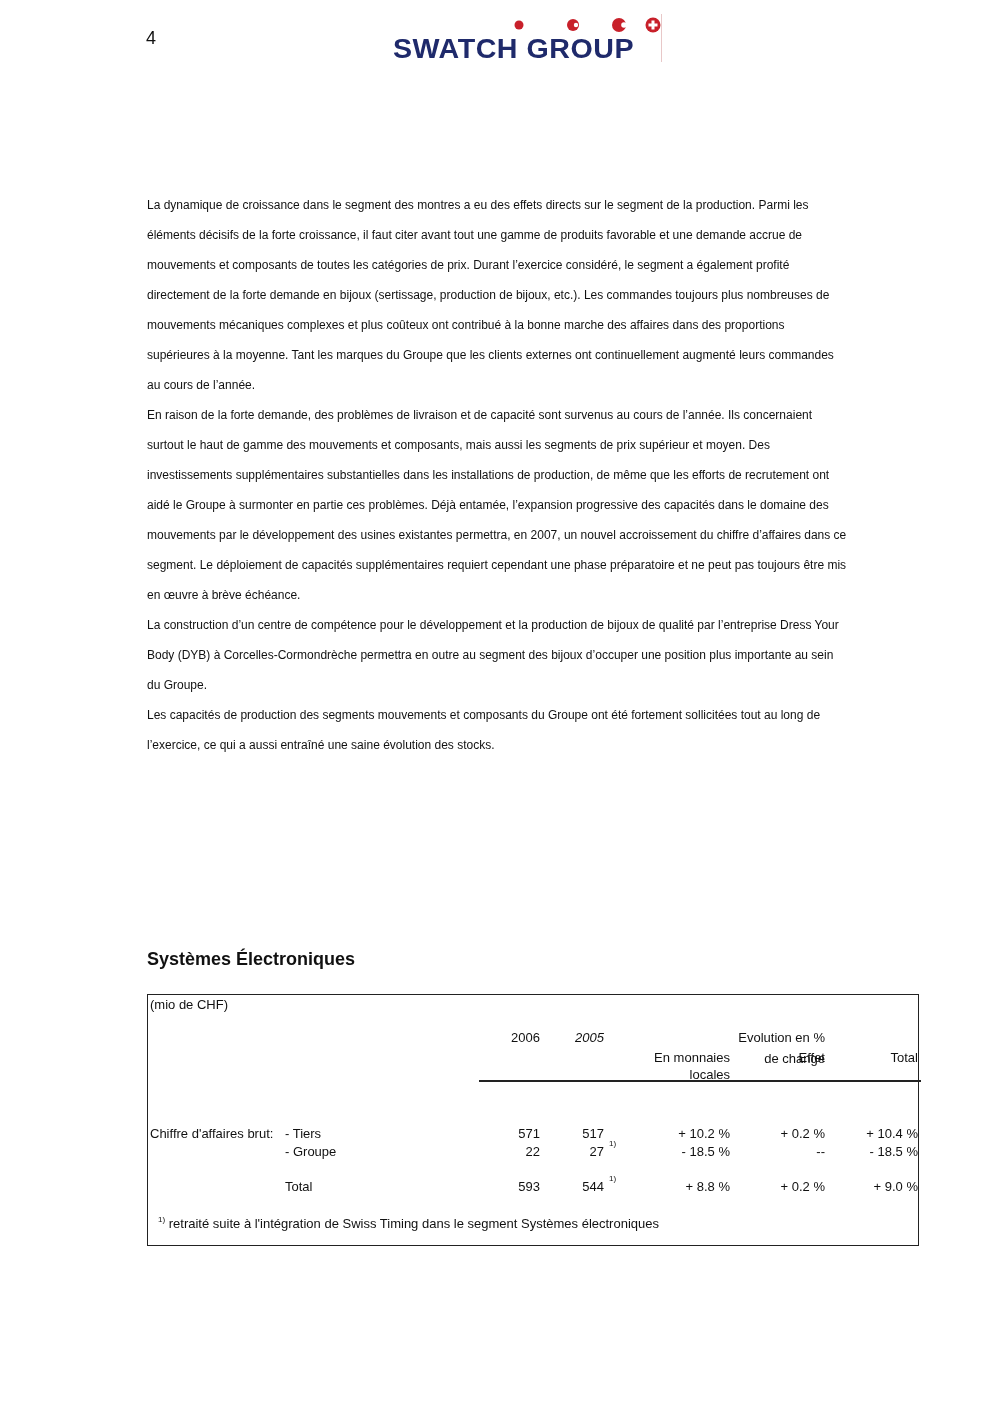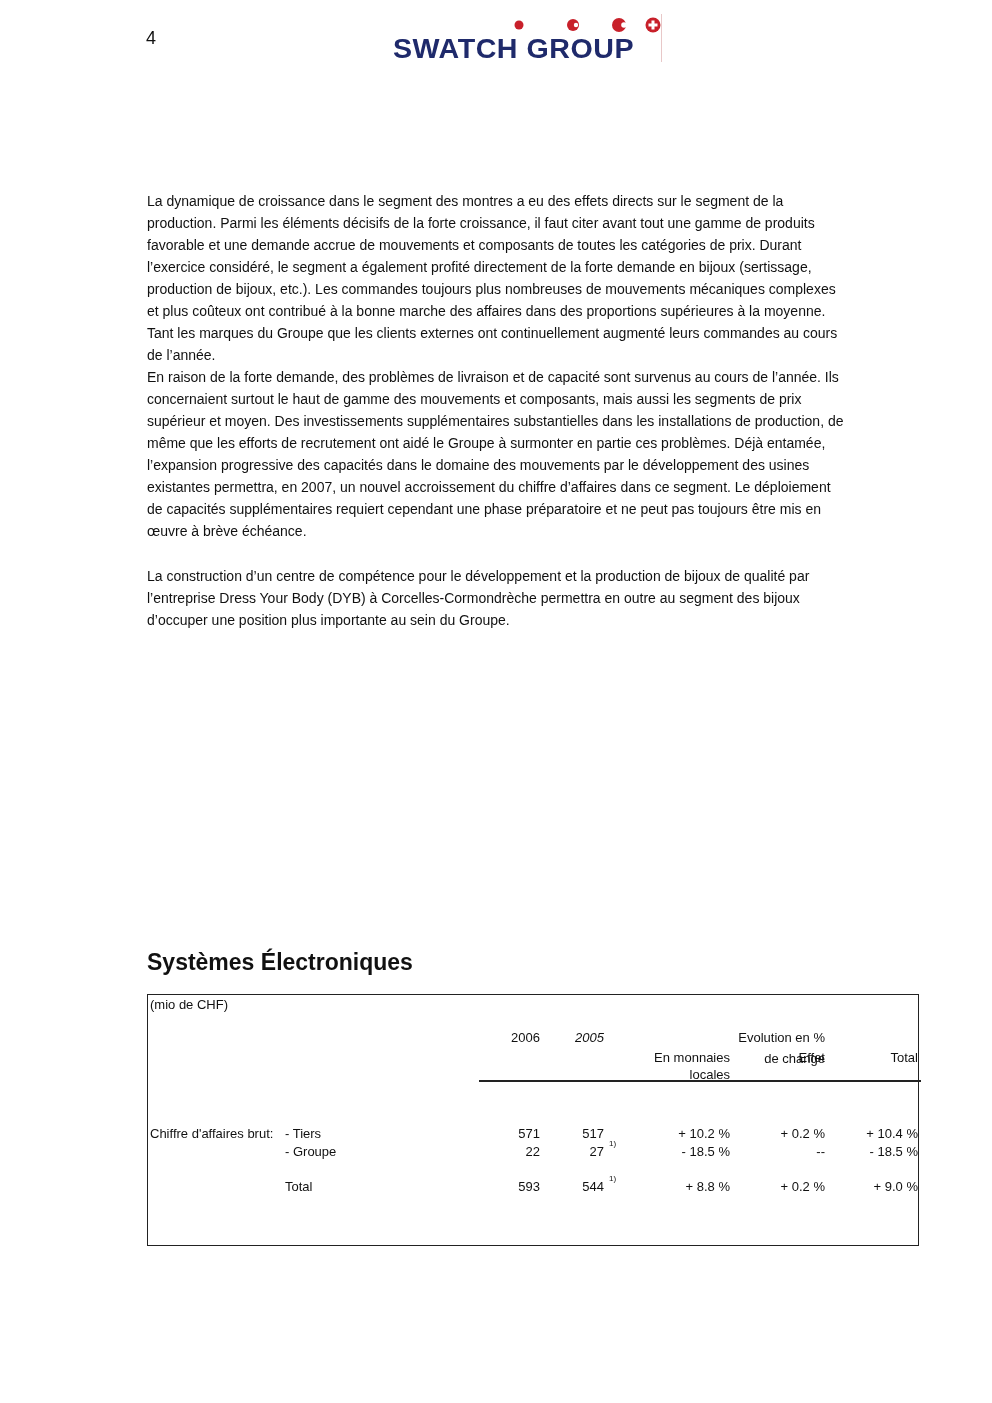--- a/index.html
+++ b/index.html
@@ -2,24 +2,24 @@
 <html><head>
 <meta charset="utf-8">
 <style>
   html, body { margin: 0; padding: 0; background: #ffffff; }
   body { width: 992px; height: 1403px; position: relative; font-family: "Liberation Sans", sans-serif; color: #111; overflow: hidden; }
   .page-num { position: absolute; left: 146px; top: 28px; font-size: 18px; }
   .logo { position: absolute; left: 393px; top: 14px; width: 272px; height: 50px; text-align: right; }
   .logo-text { position: absolute; left: 0; top: 20px; font-family: "Liberation Sans", sans-serif; font-weight: bold; font-size: 27px; letter-spacing: 0.5px; color: #1f2a6b; white-space: nowrap; transform: scaleX(1.06); transform-origin: left top; }
   .logo-dots { position: absolute; left: 0; top: 0; width: 272px; height: 20px; }
   .logo-rule { position: absolute; left: 268px; top: 0; width: 1px; height: 48px; background: #e8c8c8; }
-  .body-text { position: absolute; left: 147px; top: 190px; width: 700px; font-size: 14px; line-height: 22px; }
+  .body-text { position: absolute; left: 147px; top: 190px; width: 700px; font-size: 12px; line-height: 30px; }
   .body-text p { margin: 0; }
-  .body-text p.gap { margin-top: 23px; }
-  .section-title { position: absolute; left: 147px; top: 949px; font-size: 23px; font-weight: bold; }
+  .body-text p.gap { }
+  .section-title { position: absolute; left: 147px; top: 949px; font-size: 18px; font-weight: bold; }
   .tbl { position: absolute; left: 147px; top: 994px; width: 772px; height: 252px; border: 1.5px solid #222; box-sizing: border-box; font-size: 13px; }
   .tbl .cell { position: absolute; white-space: nowrap; }
   .b { font-weight: normal; }
   .r { text-align: right; }
   .hrule { position: absolute; left: 331px; top: 85px; width: 442px; height: 1.5px; background: #222; }
   sup { font-size: 8px; vertical-align: 6px; }
 </style>
 </head>
 <body>
 
@@ -38,20 +38,21 @@
     <rect x="255.5" y="9.5" width="9" height="3" fill="#fff"></rect>
   </svg>
   <div class="logo-text">SWATCH GROUP</div>
   <div class="logo-rule"></div>
 </div>
 
 <div class="body-text">
   <p>La dynamique de croissance dans le segment des montres a eu des effets directs sur le segment de la production. Parmi les éléments décisifs de la forte croissance, il faut citer avant tout une gamme de produits favorable et une demande accrue de mouvements et composants de toutes les catégories de prix. Durant l’exercice considéré, le segment a également profité directement de la forte demande en bijoux (sertissage, production de bijoux, etc.). Les commandes toujours plus nombreuses de mouvements mécaniques complexes et plus coûteux ont contribué à la bonne marche des affaires dans des proportions supérieures à la moyenne. Tant les marques du Groupe que les clients externes ont continuellement augmenté leurs commandes au cours de l’année.</p>
   <p>En raison de la forte demande, des problèmes de livraison et de capacité sont survenus au cours de l’année. Ils concernaient surtout le haut de gamme des mouvements et composants, mais aussi les segments de prix supérieur et moyen. Des investissements supplémentaires substantielles dans les installations de production, de même que les efforts de recrutement ont aidé le Groupe à surmonter en partie ces problèmes. Déjà entamée, l’expansion progressive des capacités dans le domaine des mouvements par le développement des usines existantes permettra, en 2007, un nouvel accroissement du chiffre d’affaires dans ce segment. Le déploiement de capacités supplémentaires requiert cependant une phase préparatoire et ne peut pas toujours être mis en œuvre à brève échéance.</p>
   <p class="gap">La construction d’un centre de compétence pour le développement et la production de bijoux de qualité par l’entreprise Dress Your Body (DYB) à Corcelles-Cormondrèche permettra en outre au segment des bijoux d’occuper une position plus importante au sein du Groupe.</p>
+  <p class="gap">Les capacités de production des segments mouvements et composants du Groupe ont été fortement sollicitées tout au long de l’exercice, ce qui a aussi entraîné une saine évolution des stocks.</p>
 </div>
 
 <div class="section-title">Systèmes Électroniques</div>
 
 <div class="tbl">
   <div class="cell" style="left:2px; top:2px;">(mio de CHF)</div>
 
   <div class="cell b r" style="left:340px; top:35px; width:52px;">2006</div>
   <div class="cell r" style="left:404px; top:35px; width:52px;font-style:italic;">2005</div>
   <div class="cell b r" style="left:540px; top:35px; width:137px;">Evolution en %</div>
@@ -82,13 +83,17 @@
   <div class="cell r" style="left:690px; top:149px; width:80px;">- 18.5 %</div>
 
   <div class="cell" style="left:137px; top:184px;">Total</div>
   <div class="cell b r" style="left:340px; top:184px; width:52px;">593</div>
   <div class="cell r" style="left:404px; top:184px; width:52px;">544</div>
   <div class="cell" style="left:461px; top:179px;"><sup>1)</sup></div>
   <div class="cell r" style="left:480px; top:184px; width:102px;">+ 8.8 %</div>
   <div class="cell r" style="left:580px; top:184px; width:97px;">+ 0.2 %</div>
   <div class="cell r" style="left:690px; top:184px; width:80px;">+ 9.0 %</div>
 
+  <div class="cell" style="left:10px; top:220px;">
+    <sup>1)</sup>
+    <span>retraité suite à l'intégration de Swiss Timing dans le segment Systèmes électroniques</span>
+  </div>
 </div>
 
 </body></html>

